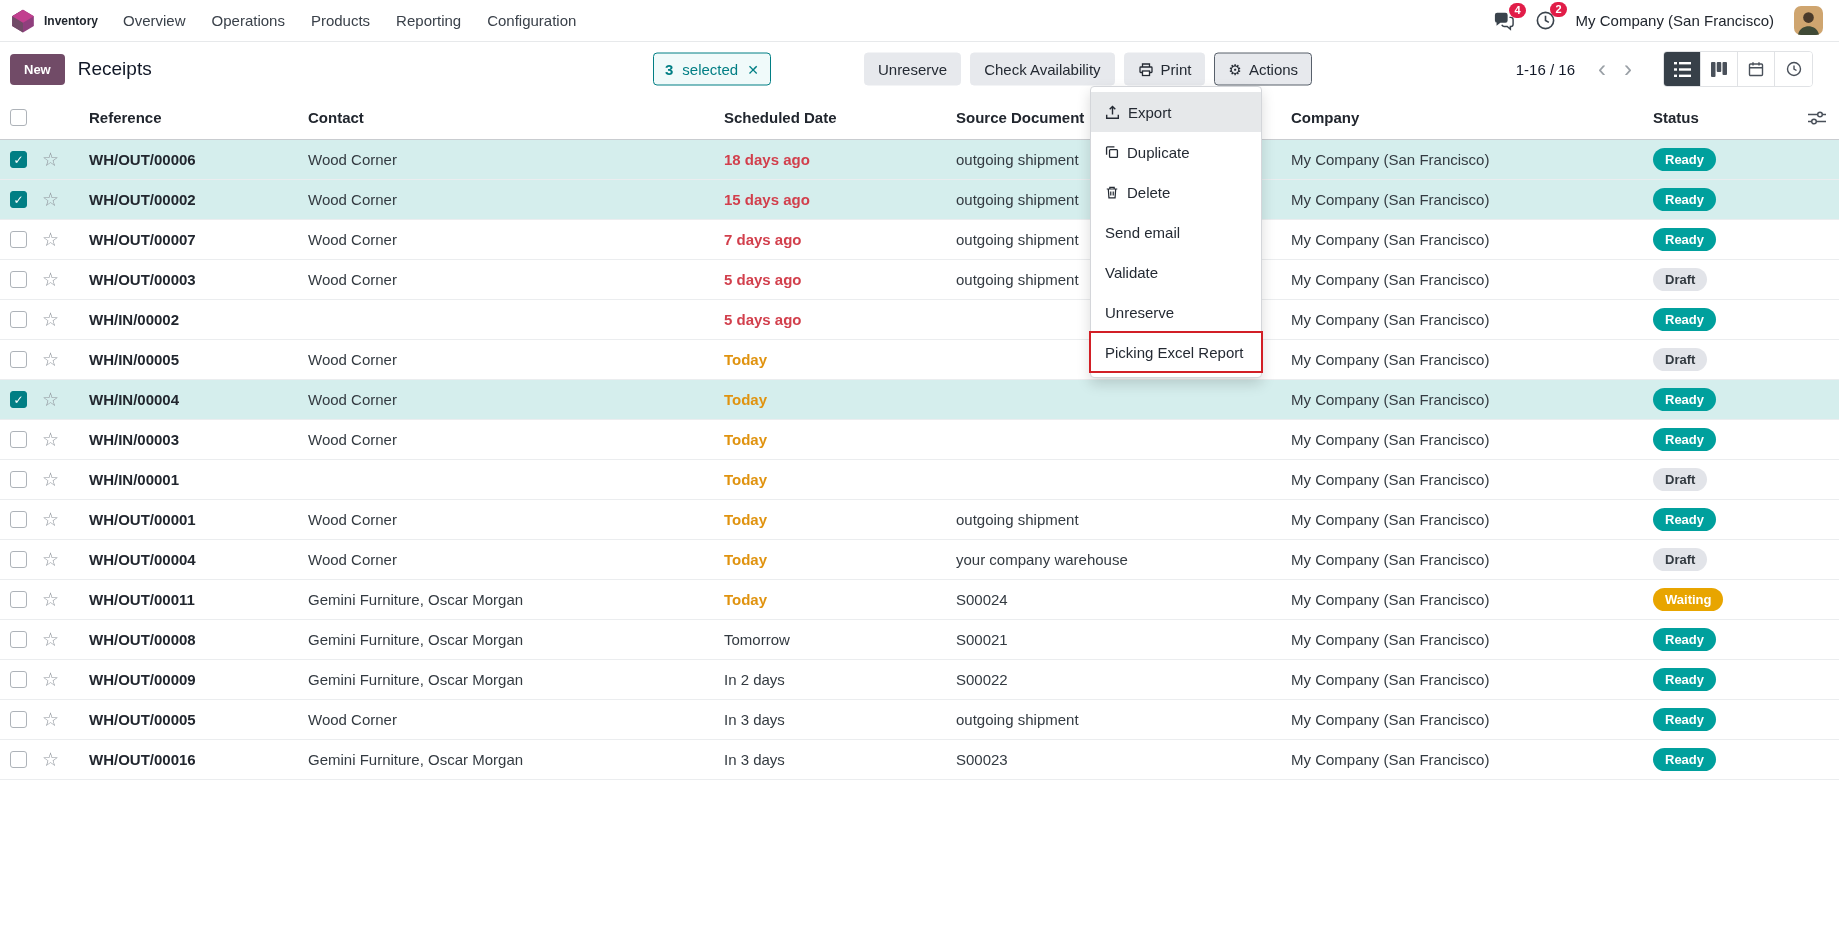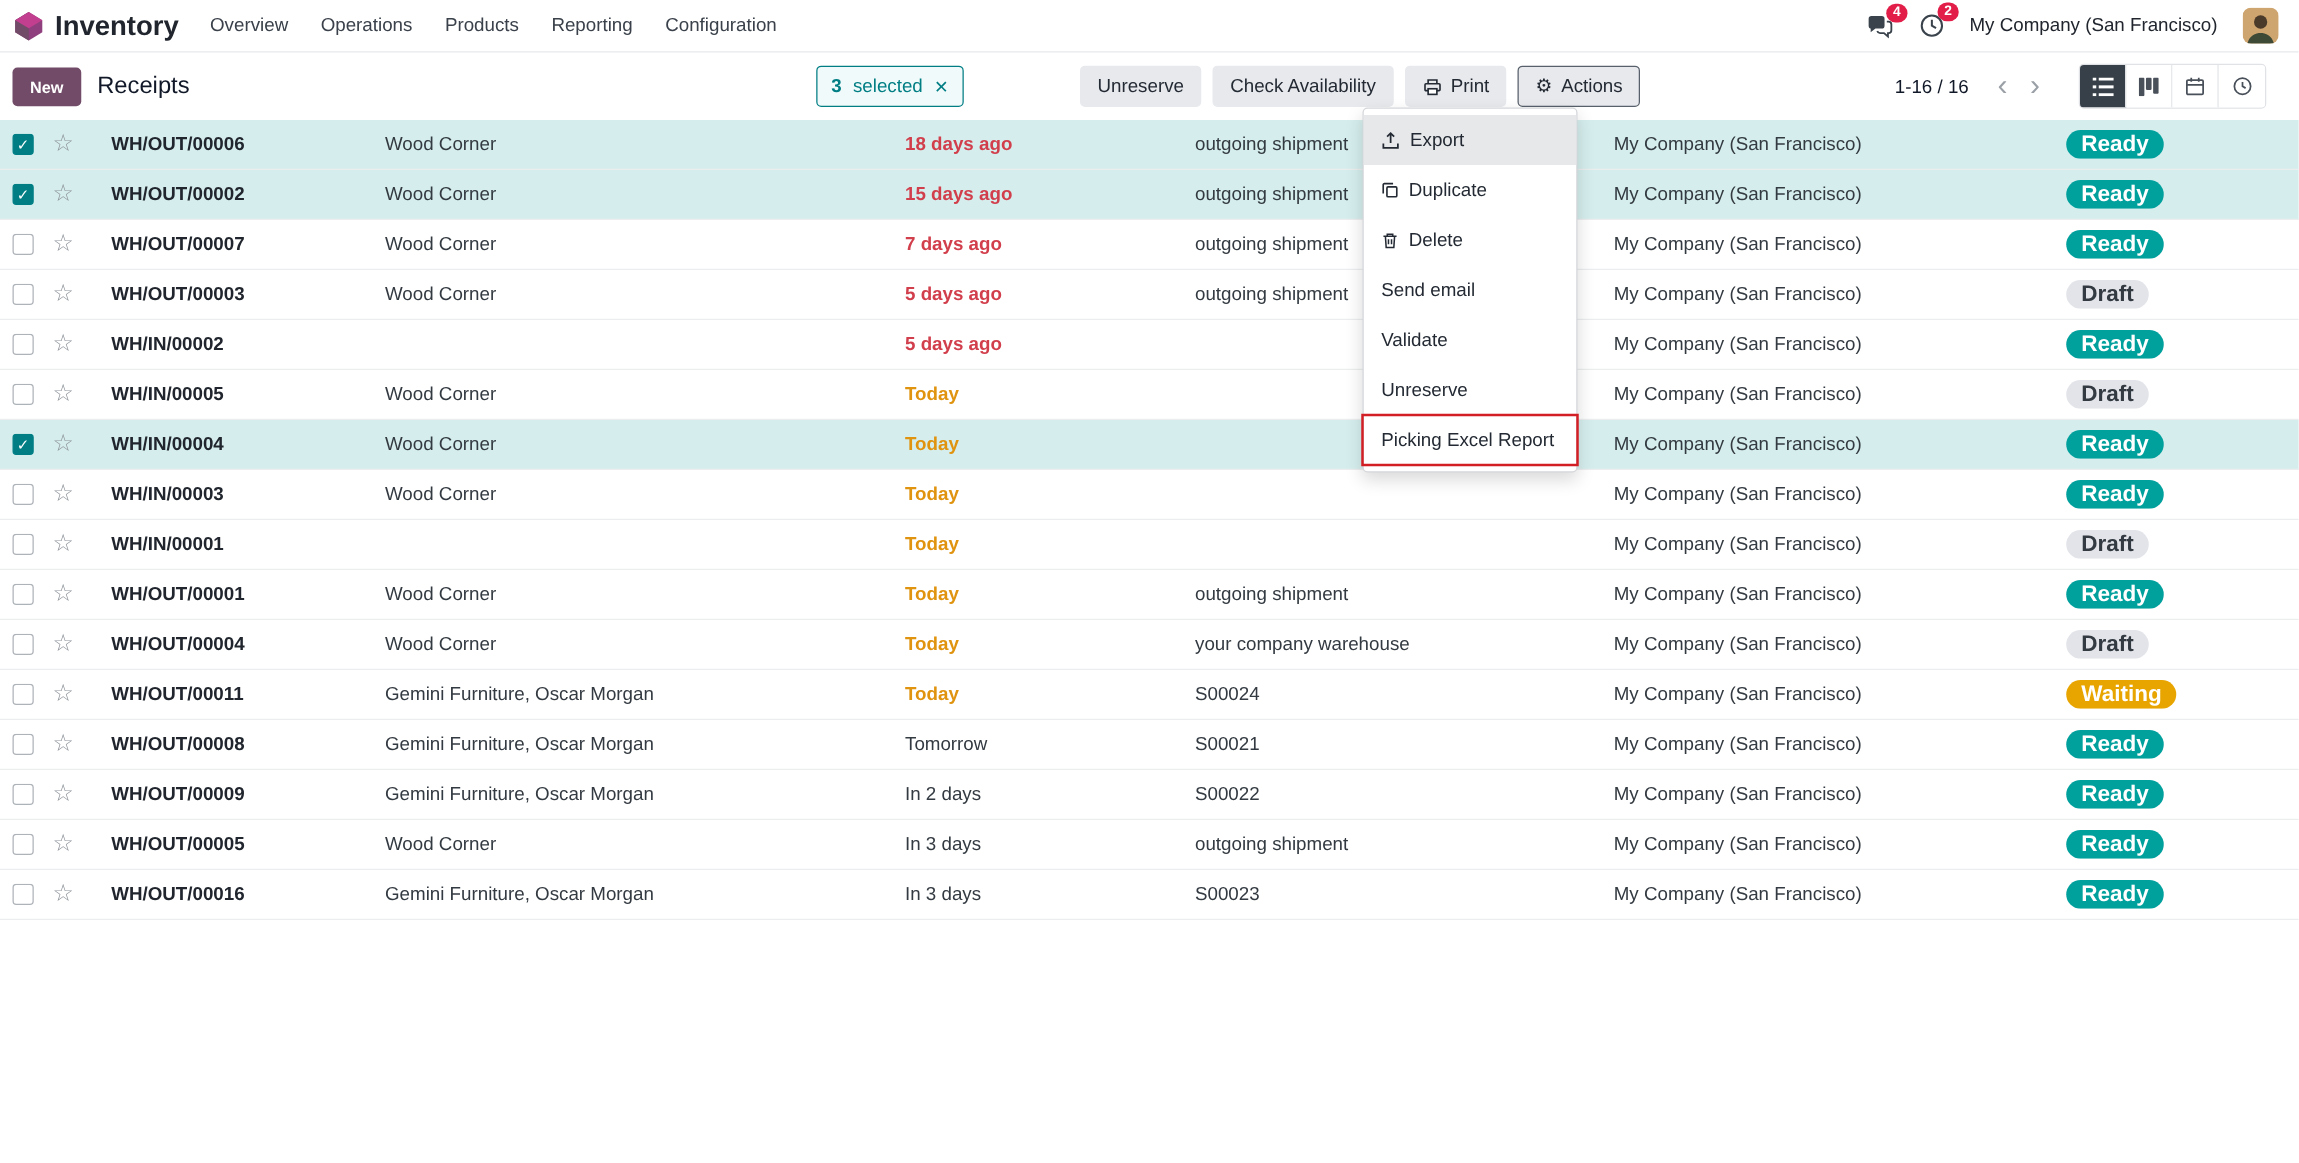--- a/index.html
+++ b/index.html
@@ -8,21 +8,21 @@
     font-family:"Liberation Sans","DejaVu Sans",sans-serif;
     background:#ffffff; color:#333a41; font-size:15px;
   }
   .page { position:relative; width:1839px; height:930px; background:#fff; }
 
   
   .navbar { height:42px; display:flex; align-items:center; justify-content:space-between;
             padding:0 16px 0 10px; border-bottom:1px solid #e7e9eb; background:#fff; }
   .nav-left { display:flex; align-items:center; }
   .logo { display:flex; align-items:center; cursor:pointer; }
-  .app-name { font-size:22px; font-weight:700; color:#21262e; margin:0 14px 0 8px; cursor:pointer; }
+  .app-name { font-size:12px; font-weight:700; color:#21262e; margin:0 14px 0 8px; cursor:pointer; }
   .nav-menu { display:flex; gap:4px; }
   .nav-item { font-size:15px; color:#3a414a; padding:6px 11px; border-radius:4px; cursor:pointer; }
   .nav-right { display:flex; align-items:center; gap:20px; }
   .nav-icon { position:relative; cursor:pointer; display:flex; align-items:center; }
   .nav-badge { position:absolute; top:-8px; right:-11px; background:#e11d48; color:#fff;
                font-size:11px; font-weight:700; border-radius:9px; padding:1px 5px; line-height:13px; }
   .company-name { font-size:15px; color:#21262e; cursor:pointer; }
   .avatar { width:29px; height:29px; border-radius:7px; overflow:hidden; cursor:pointer; display:flex; }
 
   
@@ -68,21 +68,21 @@
         background:#fff; cursor:pointer; display:flex; align-items:center; justify-content:center;
         font-size:12px; line-height:1; }
   .cb.checked { background:#017e84; border-color:#017e84; color:#fff; font-weight:700; }
   .star-cell { padding-left:0; display:flex; }
   .star { color:#8f959c; font-size:19px; margin-left:8px; cursor:pointer; line-height:1; }
   .date-late { color:#d23f4c; font-weight:600; }
   .date-today { color:#e0930f; font-weight:600; }
   .status-cell { padding-left:8px; }
   .th-status { padding-left:8px; }
   .status-badge { display:inline-block; padding:3px 12px; border-radius:12px;
-                  font-size:18px; font-weight:700; line-height:17px; }
+                  font-size:13px; font-weight:700; line-height:17px; }
   .status-ready { background:#00a09d; color:#fff; }
   .status-draft { background:#e2e4e9; color:#333a41; }
   .status-waiting { background:#e8a500; color:#fff; }
   .th-settings { padding-left:0; display:flex; justify-content:center; cursor:pointer; }
 
   
   .dropdown { position:absolute; left:1090px; top:86px; width:172px; background:#fff;
               border:1px solid #d4d6da; border-radius:4px; box-shadow:0 6px 14px rgba(0,0,0,.15);
               padding:5px 0; z-index:20; }
   .menu-item { display:flex; align-items:center; gap:8px; height:40px; padding:0 14px;
@@ -201,20 +201,39 @@
           <svg width="16" height="16" viewBox="0 0 16 16" fill="none" stroke="currentColor" stroke-width="1.4">
             <circle cx="8" cy="8" r="6.5"></circle>
             <path d="M8 4.5V8l2.5 1.5"></path>
           </svg>
         </span>
       </div>
     </div>
   </div>
 
   <div class="list-table">
+    <div class="thead">
+      <div class="cb-cell">
+          <span class="cb"></span>
+        </div>
+      <div></div>
+      <div class="th th-ref">Reference</div>
+      <div class="th">Contact</div>
+      <div class="th">Scheduled Date</div>
+      <div class="th">Source Document</div>
+      <div class="th">Company</div>
+      <div class="th th-status">Status</div>
+      <div class="th-settings">
+        <svg width="18" height="14" viewBox="0 0 18 14" fill="none" stroke="#49505a" stroke-width="1.5">
+          <path d="M0 3.5h18M0 10.5h18"></path>
+          <circle cx="12" cy="3.5" r="2.3" fill="#fff"></circle>
+          <circle cx="6" cy="10.5" r="2.3" fill="#fff"></circle>
+        </svg>
+      </div>
+    </div>
     <div class="tbody">
         <div class="trow selected">
     <div class="cell cb-cell">
             <span class="cb checked">✓</span>
           </div>
     <div class="cell star-cell">
             <span class="star">☆</span>
           </div>
     <div class="cell cell-ref">WH/OUT/00006</div>
     <div class="cell">Wood Corner</div>

